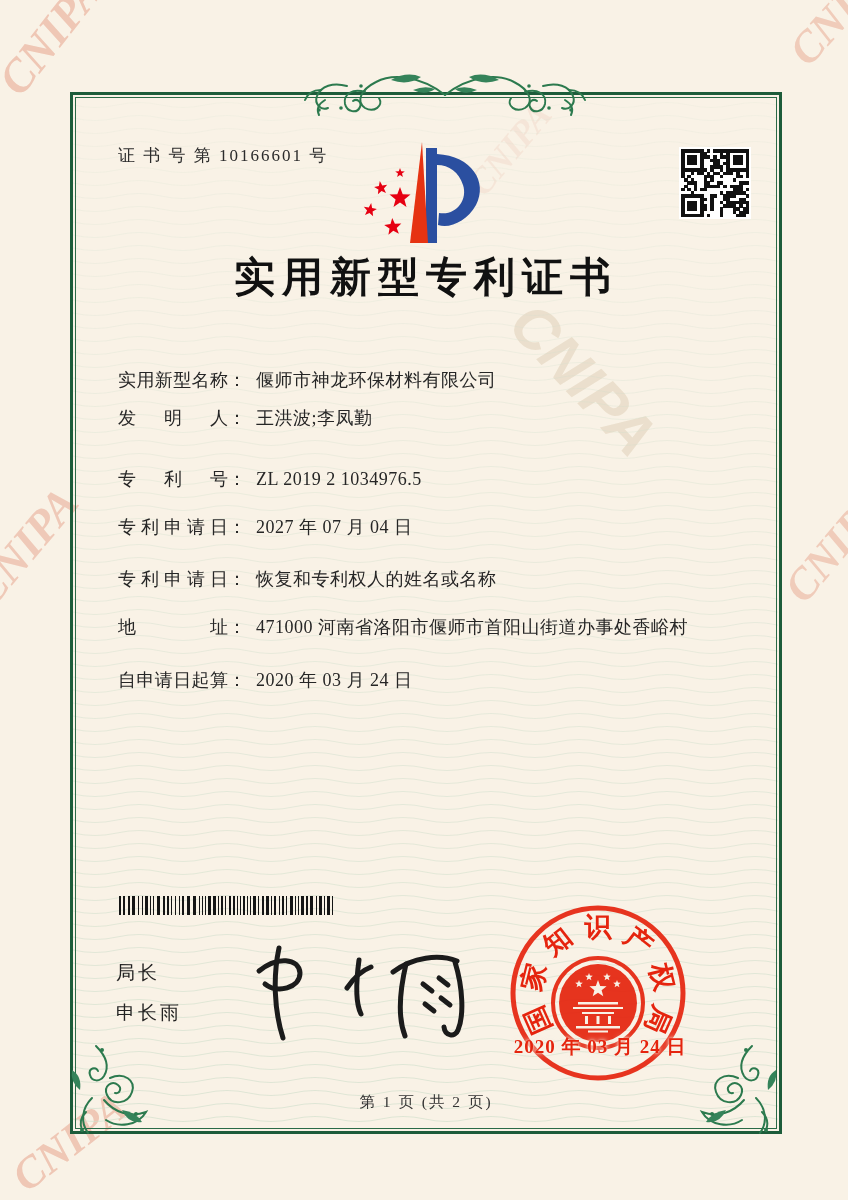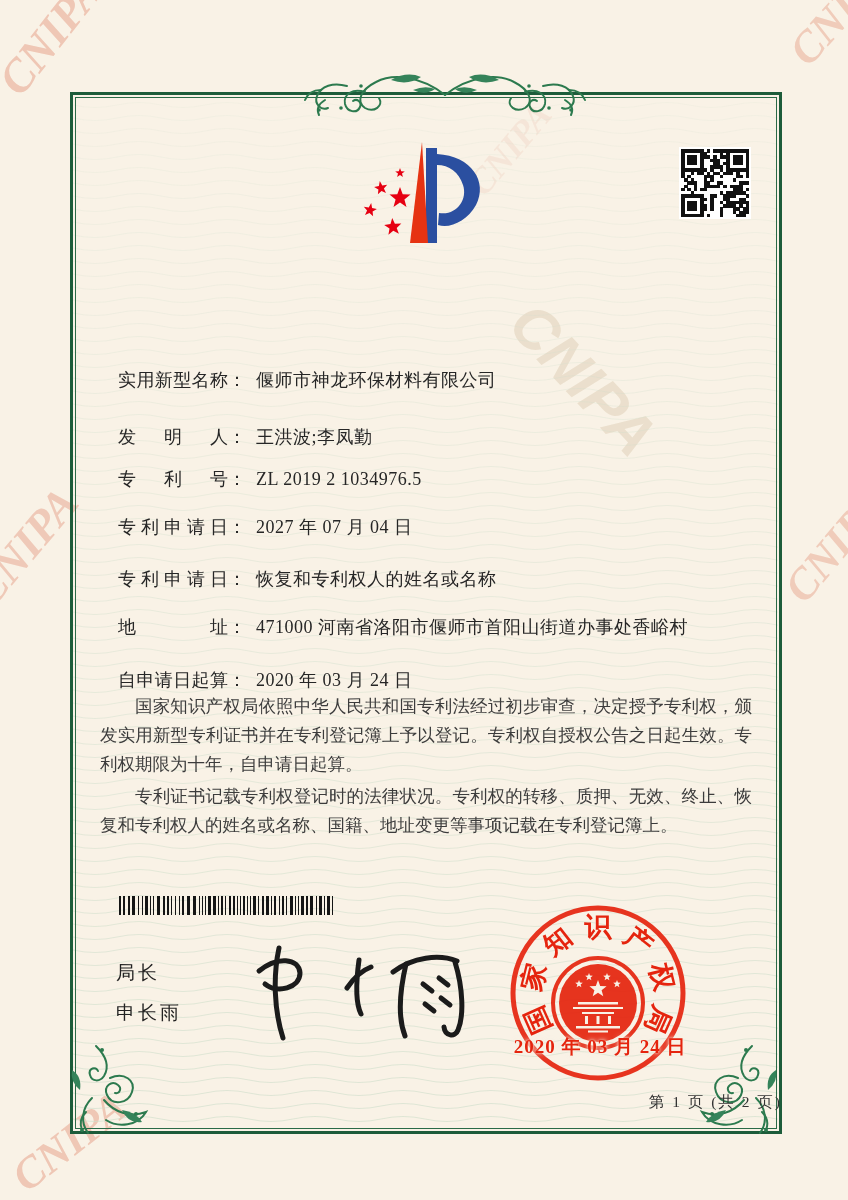--- a/index.html
+++ b/index.html
@@ -43,21 +43,21 @@
   .barcode i{position:absolute;top:0;height:100%;background:#151515;}
   .director-title{position:absolute;left:116px;top:960px;z-index:4;font-size:19px;letter-spacing:3px;}
   .director-name{position:absolute;left:116px;top:1000px;z-index:4;font-size:19px;letter-spacing:3px;}
   .signature{position:absolute;left:243px;top:926px;z-index:5;}
   .signature path{fill:none;stroke:#1b1b1b;stroke-width:5;stroke-linecap:round;stroke-linejoin:round;}
   .seal{position:absolute;left:498px;top:893px;z-index:5;}
   .seal-ch{font-size:27px;font-weight:bold;fill:#e5240e;font-family:"Liberation Serif",serif;}
   .seal-date{position:absolute;left:505px;top:1034px;width:190px;text-align:center;z-index:6;
              font-size:19px;font-weight:bold;color:#e5240e;letter-spacing:1px;
              text-shadow:0 0 3px rgba(249,242,230,.95),0 0 6px rgba(249,242,230,.9);}
-  .page-num{position:absolute;left:70px;top:1092px;width:712px;text-align:right;z-index:4;
+  .page-num{position:absolute;left:70px;top:1092px;width:712px;text-align:center;z-index:4;
             font-size:15.5px;color:#333;letter-spacing:2px;}
   .note-box{position:absolute;left:320px;top:1132px;width:212px;height:42px;background:#fffef9;z-index:4;
             display:flex;align-items:center;justify-content:center;font-size:16.5px;color:#333;letter-spacing:2px;}
 </style>
 </head>
 <body>
 
 <div class="page">
 
   <span class="wm wm-pink" style="left:-18px;top:8px;font-size:46px;transform:rotate(-52deg);opacity:.9;">CNIPA</span>
@@ -203,20 +203,21 @@
       <path d="M40,60 C30,70 28,84 36,95"></path>
       <path d="M34,74 q-8,8 -4,18"></path>
       <path class="fl" d="M70,72 q14,2 20,12 q-14,2 -20,-12 Z"></path>
       <path class="fl" d="M28,52 q-10,-8 -8,-20 q10,6 8,20 Z"></path>
       <circle cx="50" cy="12" r="2"></circle>
         <circle cx="84" cy="76" r="2"></circle>
         <circle cx="30" cy="92" r="2"></circle>
     </g>
     </svg>
 
+  <div class="cert-no">证 书 号 第 10166601 号</div>
 
   <svg class="logo" width="160" height="112" viewBox="0 0 160 112">
     <path d="M76,12 h11 v95 h-11 Z" fill="#2b4fa0"></path>
     <path d="M87,18 C122,20 138,46 126,69 C117,85 100,93 88,89 L89,77 C106,80 118,64 113,49 C109,36 99,29 87,29 Z" fill="#2b4fa0"></path>
     <path d="M72,6 L60,107 L78,107 Z" fill="#e63312"></path>
     <polygon fill="#e60012" points="50.0,32.0 51.2,35.3 54.8,35.5 52.0,37.6 52.9,41.0 50.0,39.1 47.1,41.0 48.0,37.6 45.2,35.5 48.8,35.3"></polygon>
     <polygon fill="#e60012" points="29.8,45.1 32.3,49.4 37.2,48.7 33.9,52.4 36.0,56.9 31.5,54.9 27.9,58.3 28.4,53.4 24.1,51.0 28.9,50.0"></polygon>
     <polygon fill="#e60012" points="50.0,51.0 52.7,58.3 60.5,58.6 54.4,63.4 56.5,70.9 50.0,66.6 43.5,70.9 45.6,63.4 39.5,58.6 47.3,58.3"></polygon>
     <polygon fill="#e60012" points="21.2,67.1 22.1,72.0 26.9,73.0 22.6,75.4 23.1,80.3 19.5,76.9 15.0,78.9 17.1,74.4 13.8,70.7 18.7,71.4"></polygon>
     <polygon fill="#e60012" points="42.2,82.0 44.9,87.8 51.3,87.5 46.7,91.9 48.9,97.8 43.3,94.8 38.4,98.7 39.5,92.5 34.2,89.0 40.5,88.1"></polygon>
@@ -454,49 +455,46 @@
       <span style="left: 14.9524px; top: 66.7619px; width: 3.5381px; height: 3.5381px;"></span>
       <span style="left: 18.1905px; top: 66.7619px; width: 3.5381px; height: 3.5381px;"></span>
       <span style="left: 21.4286px; top: 66.7619px; width: 3.5381px; height: 3.5381px;"></span>
       <span style="left: 27.9048px; top: 66.7619px; width: 3.5381px; height: 3.5381px;"></span>
       <span style="left: 40.8571px; top: 66.7619px; width: 3.5381px; height: 3.5381px;"></span>
       <span style="left: 57.0476px; top: 66.7619px; width: 3.5381px; height: 3.5381px;"></span>
       <span style="left: 60.2857px; top: 66.7619px; width: 3.5381px; height: 3.5381px;"></span>
       <span style="left: 63.5238px; top: 66.7619px; width: 3.5381px; height: 3.5381px;"></span>
     </div>
 
+  <div class="title">实用新型专利证书</div>
 
   <div class="fields">
     <div class="row" style="top:16px">
       <span class="lbl">实用新型名称</span><span class="colon">：</span><span class="val">偃师市神龙环保材料有限公司</span>
     </div>
-    <div class="row" style="top:73px">
+    <div class="row" style="top:54px">
       <span class="lbl">发明人</span><span class="colon">：</span><span class="val">王洪波;李凤勤</span>
     </div>
     <div class="row" style="top:115px">
       <span class="lbl">专利号</span><span class="colon">：</span><span class="val">ZL 2019 2 1034976.5</span>
     </div>
     <div class="row" style="top:163px">
       <span class="lbl">专利申请日</span><span class="colon">：</span><span class="val">2027 年 07 月 04 日</span>
     </div>
     <div class="row" style="top:215px">
       <span class="lbl">专利申请日</span><span class="colon">：</span><span class="val">恢复和专利权人的姓名或名称</span>
     </div>
     <div class="row" style="top:263px">
       <span class="lbl">地址</span><span class="colon">：</span><span class="val">471000  河南省洛阳市偃师市首阳山街道办事处香峪村</span>
     </div>
     <div class="row" style="top:316px">
       <span class="lbl">自申请日起算</span><span class="colon">：</span><span class="val">2020 年 03 月 24 日</span>
     </div>
   </div>
 
-  <div class="paras">
-    <p>国家知识产权局依照中华人民共和国专利法经过初步审查，决定授予专利权，颁发实用新型专利证书并在专利登记簿上予以登记。专利权自授权公告之日起生效。专利权期限为十年，自申请日起算。</p>
-    <p>专利证书记载专利权登记时的法律状况。专利权的转移、质押、无效、终止、恢复和专利权人的姓名或名称、国籍、地址变更等事项记载在专利登记簿上。</p>
-  </div>
 
   <div class="barcode">
       <i style="left: 0px; width: 2px;"></i>
       <i style="left: 4px; width: 2px;"></i>
       <i style="left: 9px; width: 2px;"></i>
       <i style="left: 13px; width: 3px;"></i>
       <i style="left: 19px; width: 1px;"></i>
       <i style="left: 23px; width: 1px;"></i>
       <i style="left: 26px; width: 3px;"></i>
       <i style="left: 31px; width: 1px;"></i>

